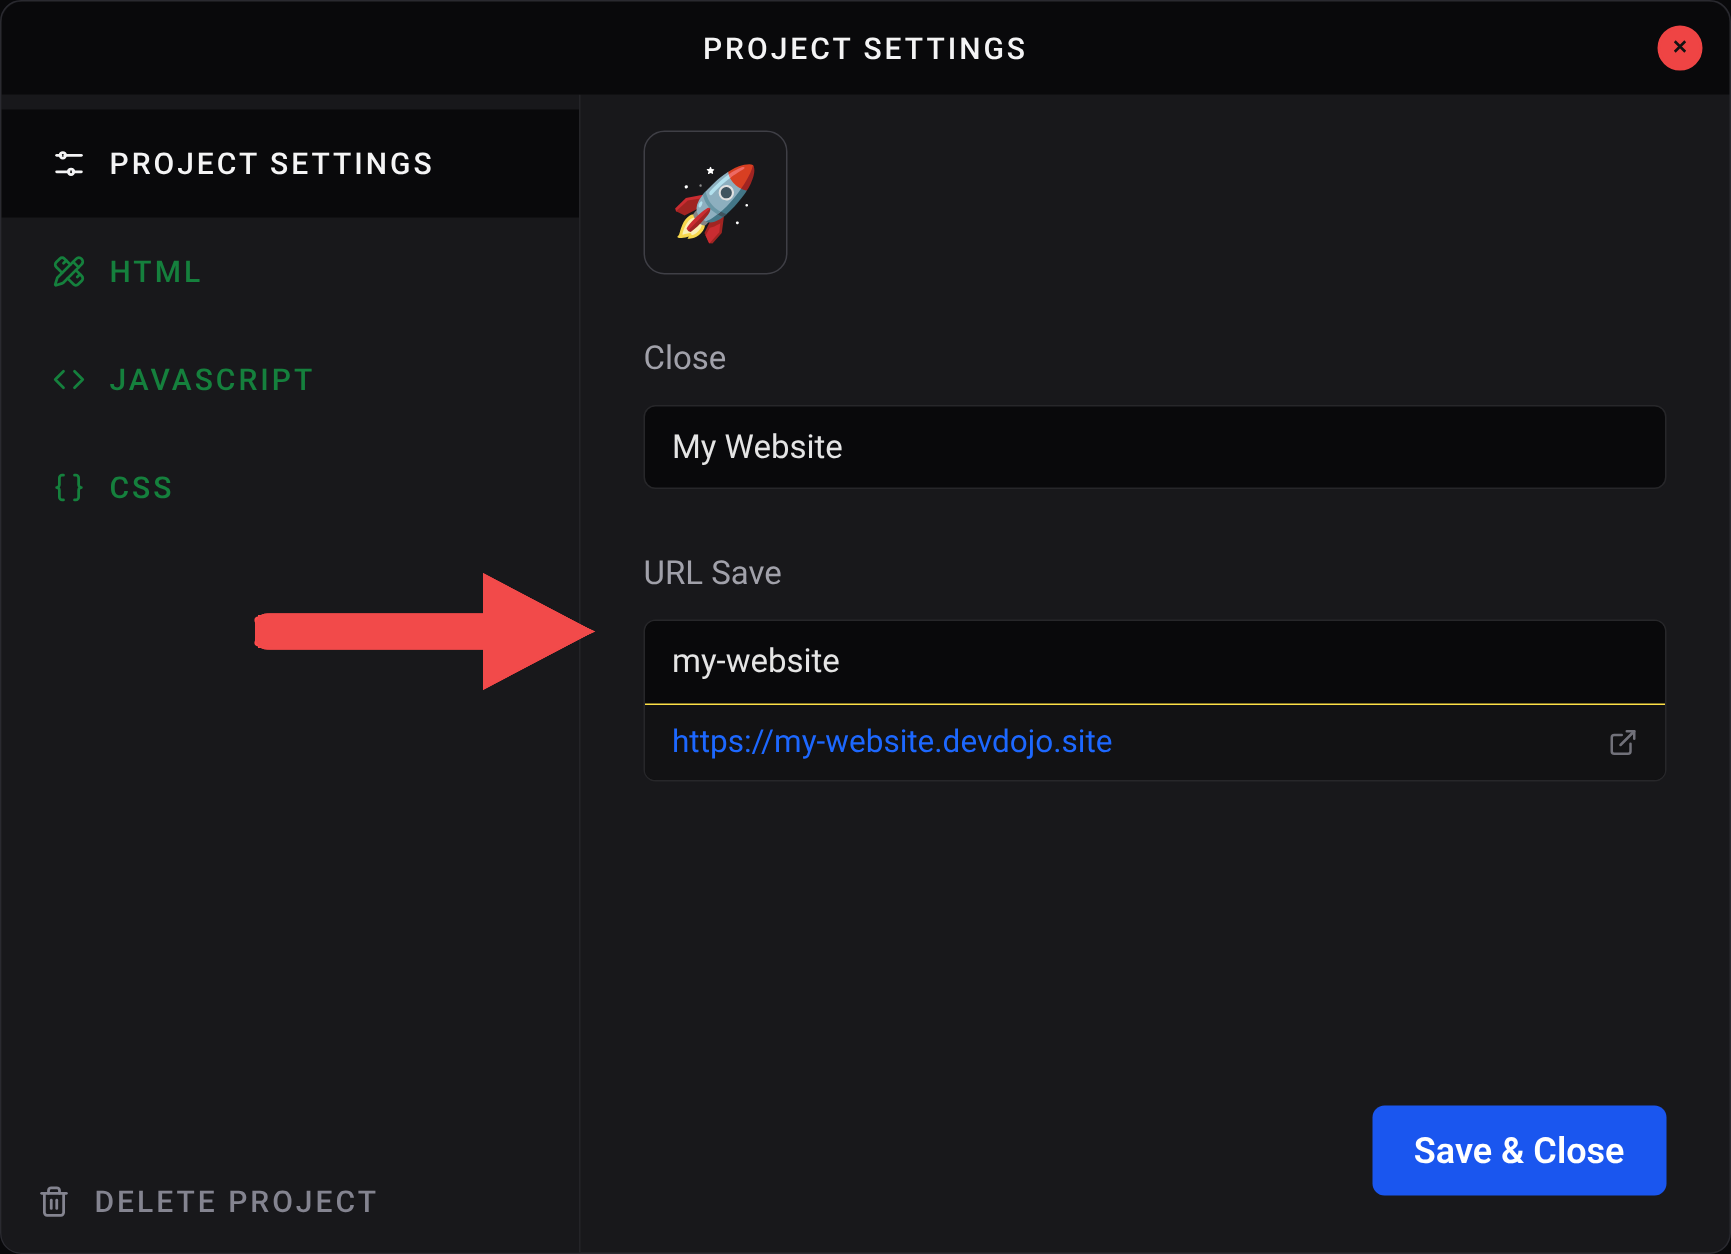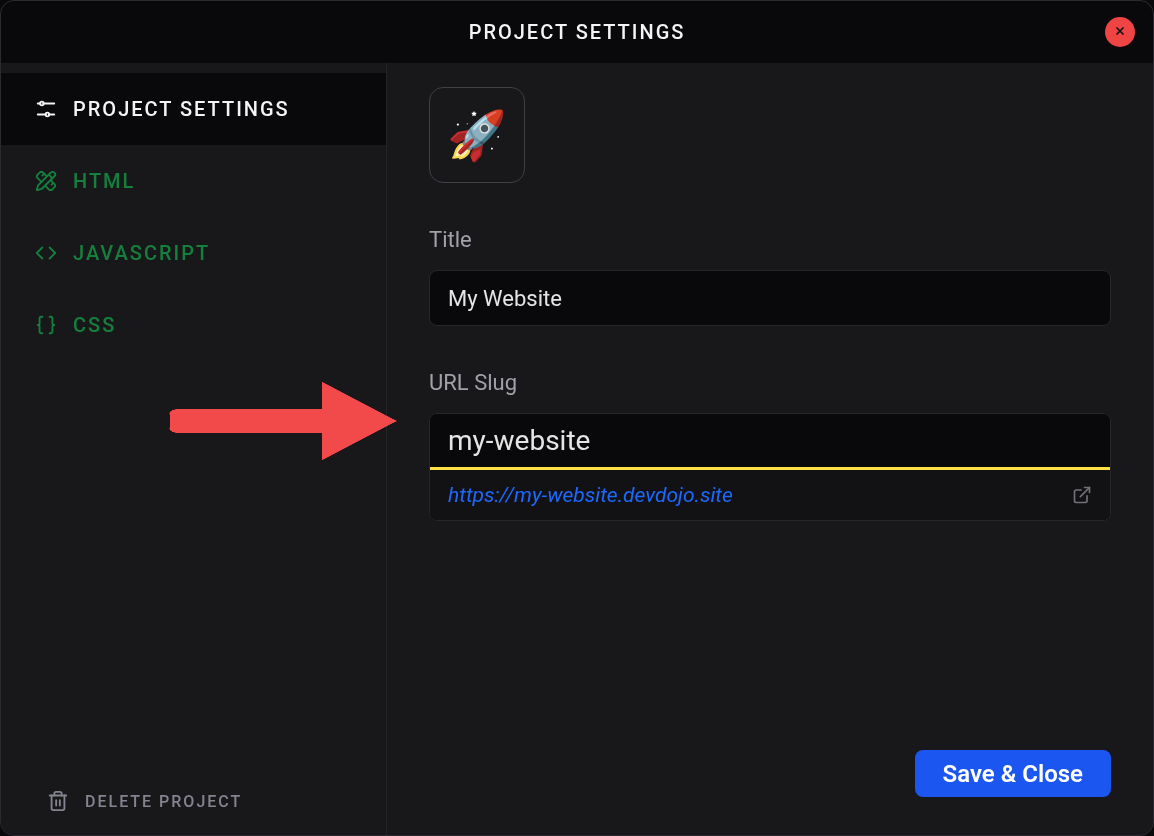--- a/index.html
+++ b/index.html
@@ -91,23 +91,23 @@
     flex-shrink: 0;
   }
   .sidebar-item .icon svg { width: 22px; height: 22px; stroke: currentColor; fill: none; stroke-width: 2; stroke-linecap: round; stroke-linejoin: round; }
 
   .sidebar-spacer { flex: 1; }
 
   .delete-row {
     display: flex;
     align-items: center;
     gap: 16px;
-    padding: 0 46px;
+    padding: 0 24px;
     height: 72px;
-    font-size: 16px;
+    font-size: 20px;
     letter-spacing: 2px;
     font-weight: 500;
     color: #848490;
     text-transform: uppercase;
     cursor: pointer;
   }
   .delete-row .icon { width: 22px; height: 22px; display:flex; align-items:center; justify-content:center; }
   .delete-row .icon svg { width: 22px; height: 22px; stroke: currentColor; fill:none; stroke-width:2; stroke-linecap:round; stroke-linejoin:round; }
 
   
@@ -155,55 +155,54 @@
     border: 1px solid #27272a;
     border-radius: 8px;
     overflow: hidden;
     background: #09090b;
   }
   .slug-input {
     width: 100%;
     height: 56px;
     background: #09090b;
     border: none;
-    border-bottom: 3px solid #fde047;
+    border-bottom: 1px solid #fde047;
     padding: 0 18px;
-    font-size: 28px;
+    font-size: 22px;
     color: #e5e5e5;
     outline: none;
     font-family: inherit;
   }
   .slug-link-row {
     display: flex;
     align-items: center;
     justify-content: space-between;
     padding: 0 18px;
     height: 50px;
     background: #121214;
-    font-style: italic;
   }
   .slug-link {
     color: #1d68ff;
     font-size: 21px;
     text-decoration: none;
     cursor: pointer;
   }
   .ext-link-icon {
     width: 20px;
     height: 20px;
     color: #71717a;
     cursor: pointer;
   }
   .ext-link-icon svg { width:20px; height:20px; stroke: currentColor; fill:none; stroke-width:2; stroke-linecap:round; stroke-linejoin:round;}
 
   .save-btn {
     position: absolute;
     right: 42px;
     bottom: 40px;
-    height: 47px;
+    height: 60px;
     padding: 0 28px;
     background: #1d4ed8;
     background: #1d59e8;
     background: #1753e8;
     border: none;
     border-radius: 8px;
     color: #ffffff;
     font-size: 24px;
     font-weight: 600;
     cursor: pointer;
@@ -309,24 +308,24 @@
       </div>
 
     </div>
 
     <div class="content">
 
       <div class="project-icon-box">
         <span>🚀</span>
       </div>
 
-      <div class="field-label">Title</div>
+      <div class="field-label">Close</div>
       <input class="text-input" type="text" value="My Website" style="">
 
-      <div class="field-label">URL Slug</div>
+      <div class="field-label">URL Save</div>
 
       <div class="slug-group">
         <input class="slug-input" type="text" value="my-website" style="">
         <div class="slug-link-row">
           <a class="slug-link">https://my-website.devdojo.site</a>
           <span class="ext-link-icon">
             <svg viewBox="0 0 24 24">
                 <path d="M18 13v6a2 2 0 0 1-2 2H5a2 2 0 0 1-2-2V8a2 2 0 0 1 2-2h6"></path>
                 <polyline points="15 3 21 3 21 9"></polyline>
                 <line x1="10" y1="14" x2="21" y2="3"></line>

